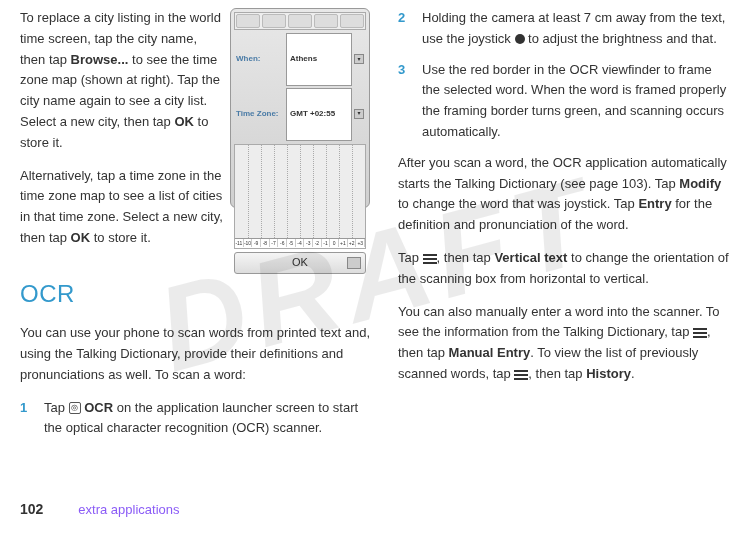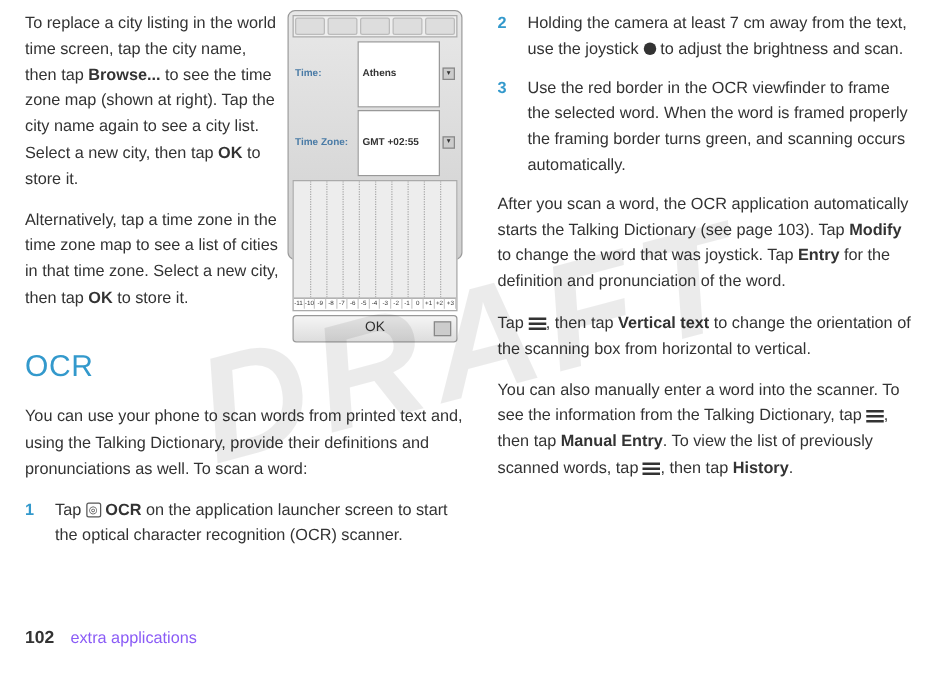--- a/index.html
+++ b/index.html
@@ -200,21 +200,21 @@
     }
     .menu-icon span {
       display: block;
       height: 2px;
       background: #333;
       margin-bottom: 2px;
     }
     .footer {
       display: flex;
       align-items: baseline;
-      gap: 13px;
+      gap: 35px;
       font-size: 13px;
     }
     .page-num { font-weight: bold; font-size: 14px; }
     .section-name { color: #8b5cf6; }
   </style>
 </head>
 <body>
 
 <div class="watermark">DRAFT</div>
 
@@ -224,21 +224,21 @@
     <div class="phone-fig">
       <div class="phone-body">
         <div class="phone-statusbar">
           <div class="status-icon"></div>
           <div class="status-icon"></div>
           <div class="status-icon"></div>
           <div class="status-icon"></div>
           <div class="status-icon"></div>
         </div>
         <div class="phone-field-row">
-          <span class="phone-label">Time:</span>
+          <span class="phone-label">When:</span>
           <span class="phone-value">Athens</span>
           <span class="phone-dd">▾</span>
         </div>
         <div class="phone-field-row">
           <span class="phone-label">Time Zone:</span>
           <span class="phone-value">GMT +02:55</span>
           <span class="phone-dd">▾</span>
         </div>
         <div class="phone-map">
           <div class="map-grid-v" style="left:10%"></div>
@@ -294,21 +294,21 @@
       <div class="step-text">
         <span>Tap </span><span class="icon-box">◎</span> <span class="bold">OCR</span><span> on the application launcher screen to start the optical character recognition (OCR) scanner.</span>
       </div>
     </div>
   </div>
 
   <div class="col col-right">
     <div class="step-row">
       <div class="step-num">2</div>
       <div class="step-text">
-        <span>Holding the camera at least 7 cm away from the text, use the joystick </span><span class="joy-icon"></span><span> to adjust the brightness and scan.</span>
+        <span>Holding the camera at least 7 cm away from the text, use the joystick </span><span class="joy-icon"></span><span> to adjust the brightness and that.</span>
       </div>
     </div>
 
     <div class="step-row">
       <div class="step-num">3</div>
       <div class="step-text">Use the red border in the OCR viewfinder to frame the selected word. When the word is framed properly the framing border turns green, and scanning occurs automatically.</div>
     </div>
 
     <div class="para">
       <span>After you scan a word, the OCR application automatically starts the Talking Dictionary (see page 103). Tap </span><span class="bold">Modify</span><span> to change the word that was joystick. Tap </span><span class="bold">Entry</span><span> for the definition and pronunciation of the word.</span>

